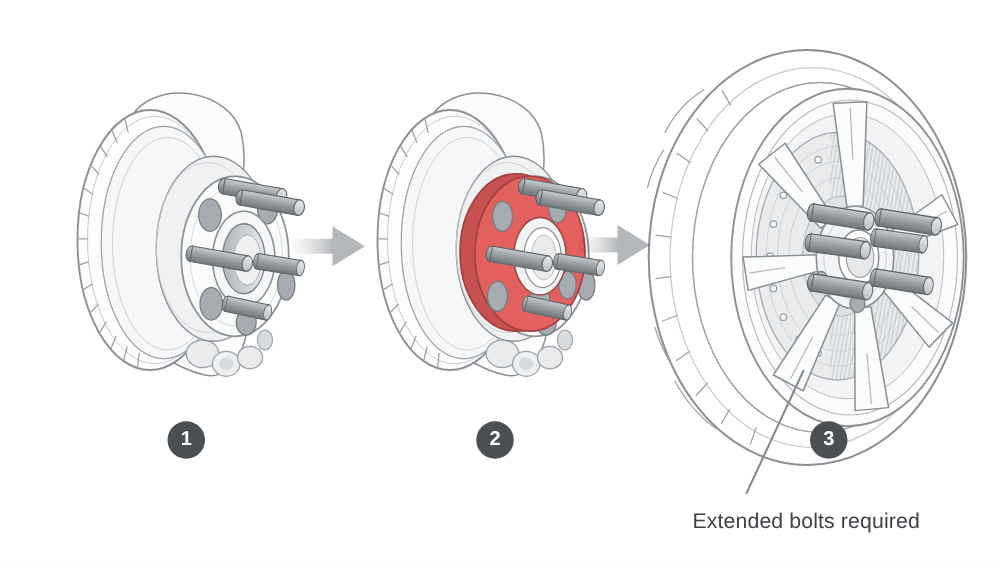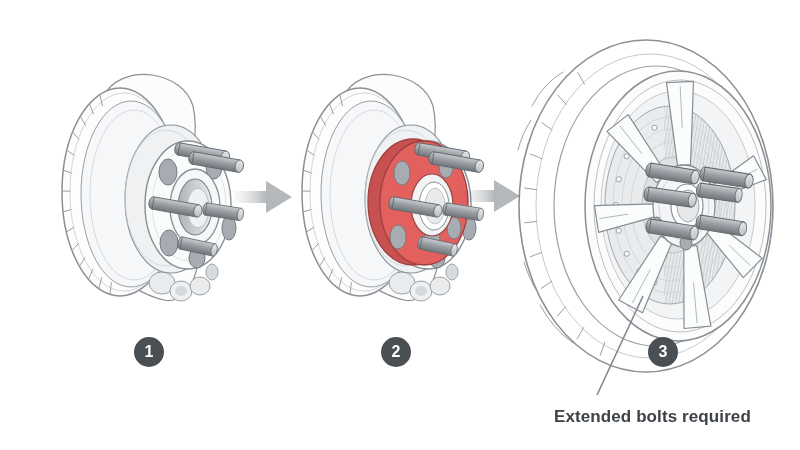--- a/index.html
+++ b/index.html
@@ -19,21 +19,21 @@
   .st-dark{stop-color:var(--stud-dark,#707579);}
   .st-arrow{stop-color:var(--arrow,#b5b8bb);}
   .thin-line{stroke:var(--stud-mid,#9aa0a5);stroke-width:1;fill:none;stroke-linecap:round;}
   .ring{fill:none;}
 
   .badge{position:absolute;width:30px;height:30px;border-radius:50%;
          background:var(--badge-bg,#4a4f54);color:var(--badge-text,#ffffff);
          font-size:16px;font-weight:bold;line-height:30px;text-align:center;
          user-select:none;}
   .annotation{position:absolute;color:var(--annotation-text,#3d4247);
-         font-size:17px;font-weight:700;letter-spacing:0.1px;white-space:nowrap;}
+         font-size:17px;font-weight:400;letter-spacing:0.1px;white-space:nowrap;}
 </style>
 </head>
 <body>
 
 <div class="stage">
 
 <svg id="scene" width="800" height="450" viewBox="0 0 800 450">
   <defs>
     <linearGradient id="gStud" x1="0" y1="0" x2="0" y2="1">
       <stop offset="0" class="st-light"></stop>

